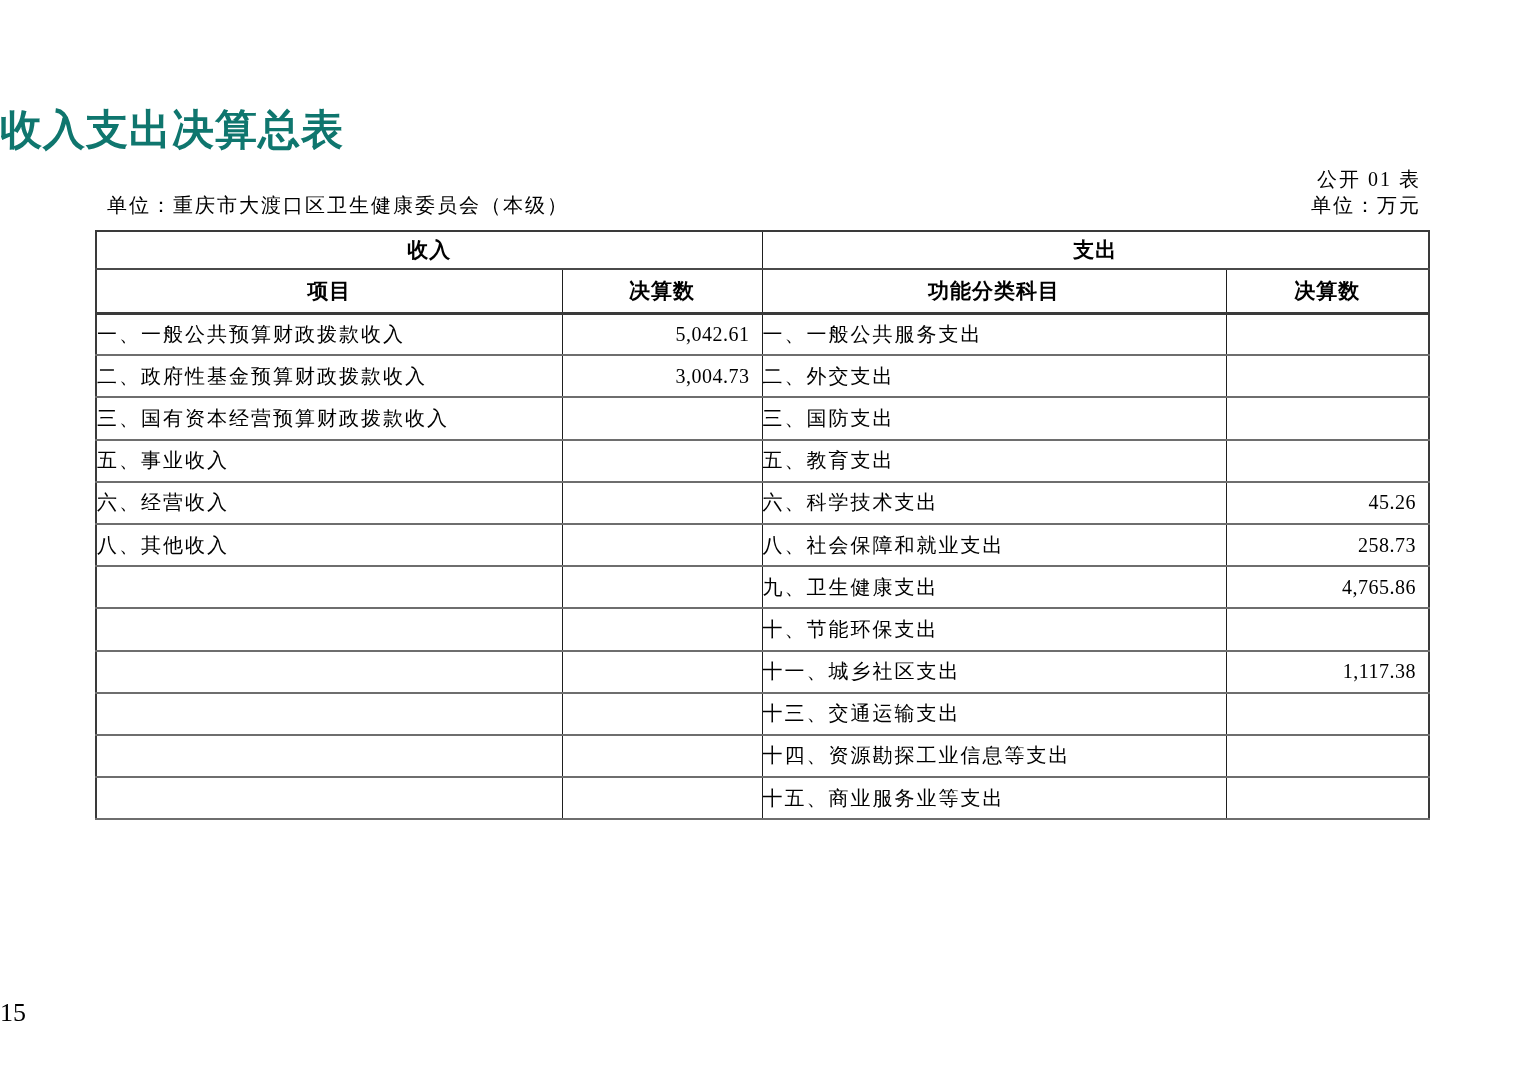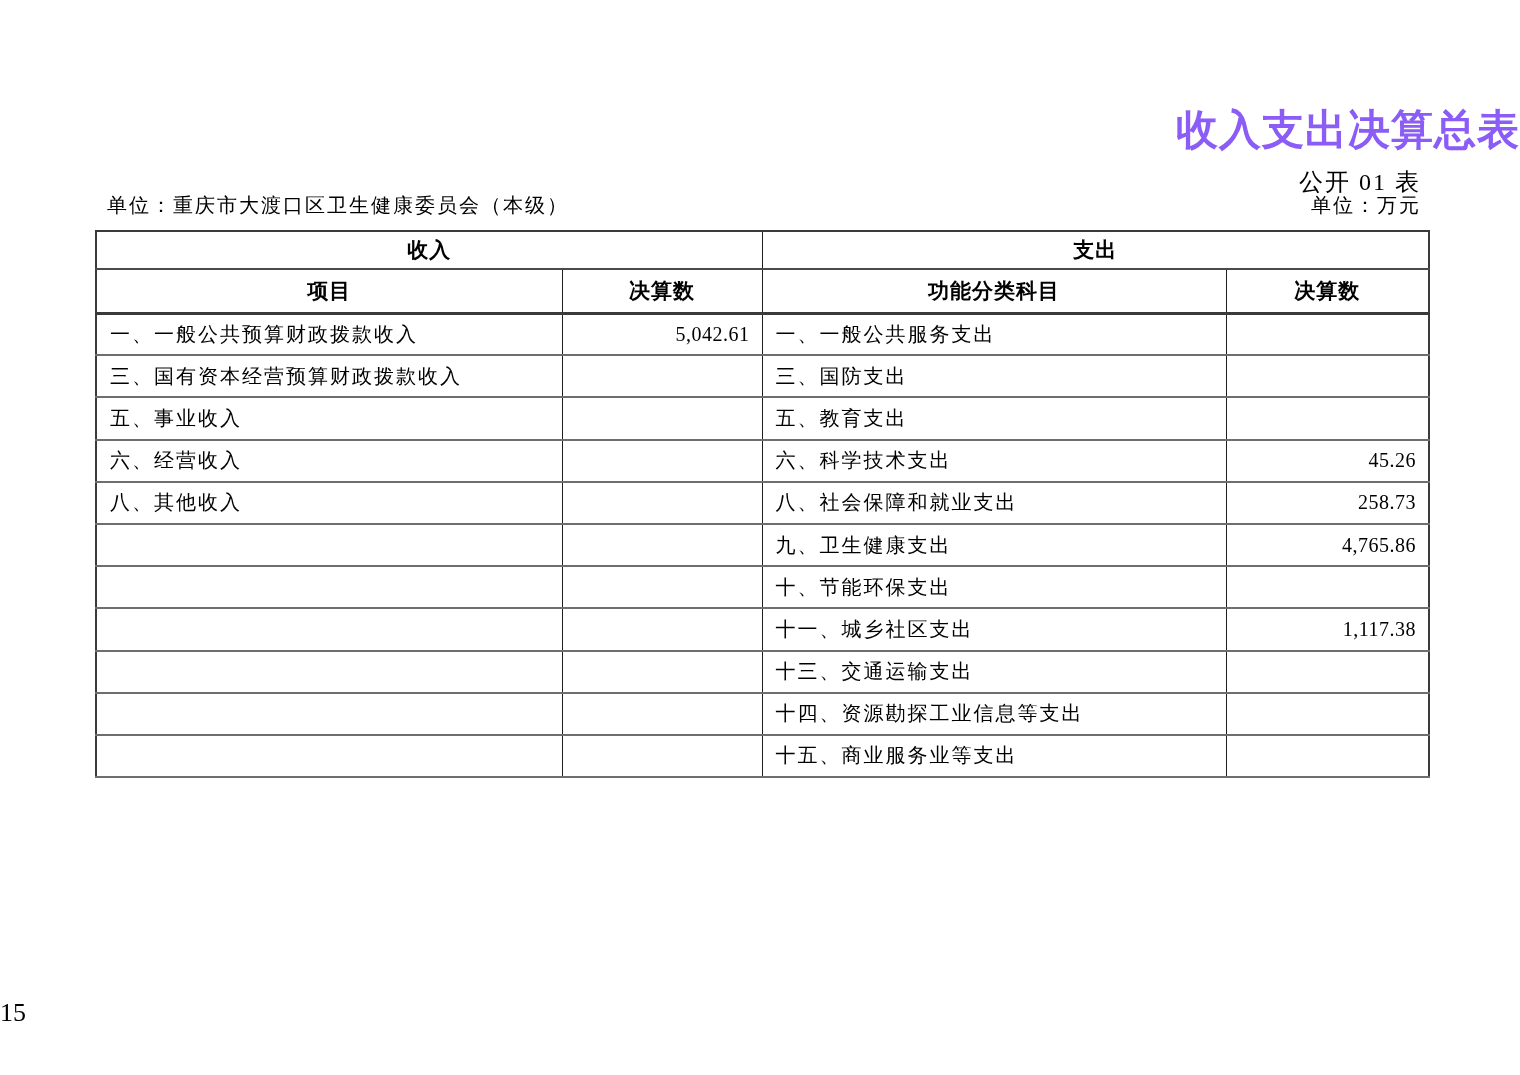--- a/index.html
+++ b/index.html
@@ -13,32 +13,32 @@
     width: 1520px;
     height: 1075px;
     background: #ffffff;
     overflow: hidden;
   }
   .doc-title {
     position: absolute;
     top: 102px;
     left: 0;
     width: 100%;
-    text-align: right;
+    text-align: left;
     font-family: "Liberation Sans", sans-serif;
     font-weight: bold;
     font-size: 42px;
     letter-spacing: 1px;
-    color: #8b5cf6;
+    color: #0f766e;
   }
   .table-code {
     position: absolute;
     top: 166px;
     right: 99px;
-    font-size: 24px;
+    font-size: 20px;
     letter-spacing: 2px;
     text-align: right;
   }
   .sub-header {
     position: absolute;
     top: 192px;
     left: 107px;
     right: 99px;
     display: flex;
     justify-content: space-between;
@@ -83,21 +83,20 @@
     margin-left: 32px;
   }
   tbody td {
     height: 42.2px;
     border-bottom: 2px solid #6e6e6e;
     font-size: 20px;
     vertical-align: middle;
   }
   tbody td.item {
     text-align: left;
-    padding-left: 13px;
     letter-spacing: 2px;
   }
   tbody td.value {
     text-align: right;
     padding-right: 12px;
     letter-spacing: 0.5px;
   }
   .page-number {
     position: absolute;
     top: 998px;
@@ -141,20 +140,26 @@
       </tr>
     </thead>
     <tbody>
         <tr>
           <td class="item">一、一般公共预算财政拨款收入</td>
           <td class="value">5,042.61</td>
           <td class="item">一、一般公共服务支出</td>
           <td class="value"></td>
         </tr>
         <tr>
+          <td class="item">二、政府性基金预算财政拨款收入</td>
+          <td class="value">3,004.73</td>
+          <td class="item">二、外交支出</td>
+          <td class="value"></td>
+        </tr>
+        <tr>
           <td class="item">三、国有资本经营预算财政拨款收入</td>
           <td class="value"></td>
           <td class="item">三、国防支出</td>
           <td class="value"></td>
         </tr>
         <tr>
           <td class="item">五、事业收入</td>
           <td class="value"></td>
           <td class="item">五、教育支出</td>
           <td class="value"></td>

